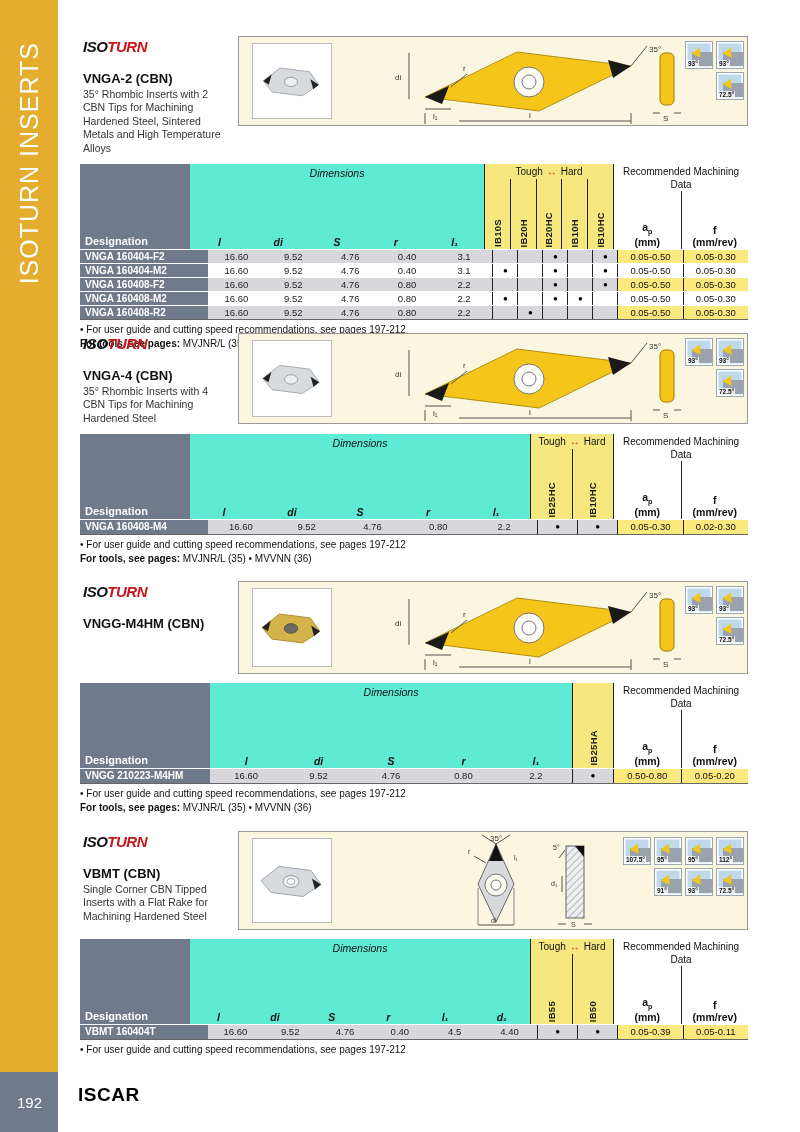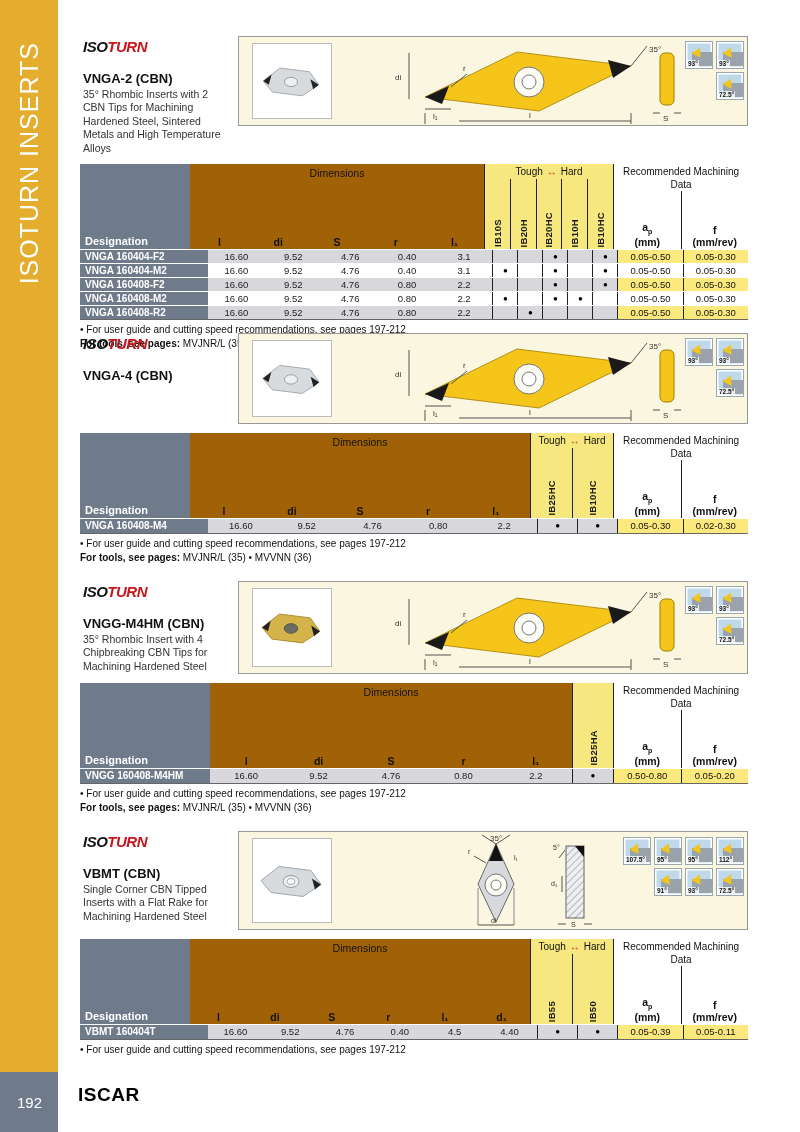--- a/index.html
+++ b/index.html
@@ -33,21 +33,21 @@
   .ti{position:absolute;left:7px;top:5px;width:0;height:0;border-left:5px solid transparent;
       border-right:5px solid transparent;border-bottom:9px solid #F2C51C;transform:rotate(25deg);}
   .tl{position:absolute;left:1px;bottom:1px;font-size:6.5px;font-weight:700;color:#111;
       background:rgba(255,255,255,.78);padding:0 1px;font-style:normal;}
   
   .tbl{margin-top:9px;width:668px;border-bottom:1px solid #666;}
   .t-head{display:flex;height:85px;}
   .desig{width:110px;background:#6F7A8A;display:flex;align-items:flex-end;
          padding:0 0 2px 5px;box-sizing:border-box;color:#fff;font-weight:700;font-size:11px;text-align:right;}
   .t3 .desig{width:130px;}
-  .dims{display:flex;flex-direction:column;background:#a16207;box-sizing:border-box;}
+  .dims{display:flex;flex-direction:column;background:#5eead4;box-sizing:border-box;font-style:italic;}
   .t1 .dims{width:294px;} .t2 .dims{width:340px;} .t3 .dims{width:362px;} .t4 .dims{width:340px;}
   .dims-title{text-align:center;font-size:10.5px;padding-top:3px;}
   .dim-labels{margin-top:auto;display:flex;padding-bottom:1px;}
   .dl{flex:1;text-align:center;font-weight:700;font-size:10.5px;}
   .grades{background:#F6E87E;border-left:1px solid #222;border-right:1px solid #222;
           display:flex;flex-direction:column;box-sizing:border-box;}
   .t1 .grades{width:130px;} .t2 .grades,.t4 .grades{width:84px;} .t3 .grades{width:42px;}
   .gh-top{height:15px;display:flex;align-items:center;justify-content:center;gap:4px;font-size:10px;}
   .gh-top .ar{color:#C42B1C;font-weight:700;}
   .gcells{flex:1;display:flex;}
@@ -321,20 +321,21 @@
   </div>
   <div class="fnote">• For user guide and cutting speed recommendations, see pages 197-212</div>
   <div class="tools"><b>For tools, see pages:</b> <span>MVJNR/L (35) • MVVNN (36)</span></div>
 </div>
 
 <div class="section" style="top:333px;">
   <div class="sec-head">
     <div class="sec-info">
       <div class="logo"><span>ISO</span><span class="red">TURN</span></div>
       <div class="sec-title">VNGA-4 (CBN)</div>
+      <div class="sec-desc">35° Rhombic Inserts with 4 CBN Tips for Machining Hardened Steel</div>
     </div>
     <div class="panel" style="height:89px;">
       <div class="photo">
         <svg width="76" height="75" viewBox="0 0 76 80">
           <polygon points="8,40 26,26 58,30 68,44 50,56 18,52" fill="#D8DBDE" stroke="#A0A6AC"></polygon>
           <polygon points="8,40 17,33 14,44" fill="#222"></polygon>
           <polygon points="68,44 59,38 62,49" fill="#222"></polygon>
           <ellipse cx="38" cy="41" rx="7" ry="5" fill="#EDEFF0" stroke="#999"></ellipse>
         </svg>
       </div>
@@ -450,21 +451,20 @@
   </div>
   <div class="fnote">• For user guide and cutting speed recommendations, see pages 197-212</div>
   <div class="tools"><b>For tools, see pages:</b> <span>MVJNR/L (35) • MVVNN (36)</span></div>
 </div>
 
 <div class="section" style="top:581px;">
   <div class="sec-head">
     <div class="sec-info">
       <div class="logo"><span>ISO</span><span class="red">TURN</span></div>
       <div class="sec-title">VNGG-M4HM (CBN)</div>
-      <div class="sec-desc">35° Rhombic Insert with 4 Chipbreaking CBN Tips for Machining Hardened Steel</div>
     </div>
     <div class="panel" style="height:91px;">
       <div class="photo">
         <svg width="76" height="77" viewBox="0 0 76 80">
           <polygon points="8,40 26,26 58,30 68,44 50,56 18,52" fill="#D4B44A" stroke="#A98F2E"></polygon>
           <polygon points="8,40 17,33 14,44" fill="#222"></polygon>
           <polygon points="68,44 59,38 62,49" fill="#222"></polygon>
           <ellipse cx="38" cy="41" rx="7" ry="5" fill="#6b6b60" stroke="#555"></ellipse>
         </svg>
       </div>
@@ -545,21 +545,21 @@
               <span>(mm)</span>
             </div>
           <div class="mc">
               <span>f</span>
               <span>(mm/rev)</span>
             </div>
         </div>
       </div>
     </div>
     <div class="t-row a">
-      <div class="rdesig">VNGG 160408-M4HM</div>
+      <div class="rdesig">VNGG 210223-M4HM</div>
       <div class="rdims">
         <span class="rd">16.60</span>
           <span class="rd">9.52</span>
           <span class="rd">4.76</span>
           <span class="rd">0.80</span>
           <span class="rd">2.2</span>
       </div>
       <div class="rg">
           <span class="rgc">●</span>
         </div>

